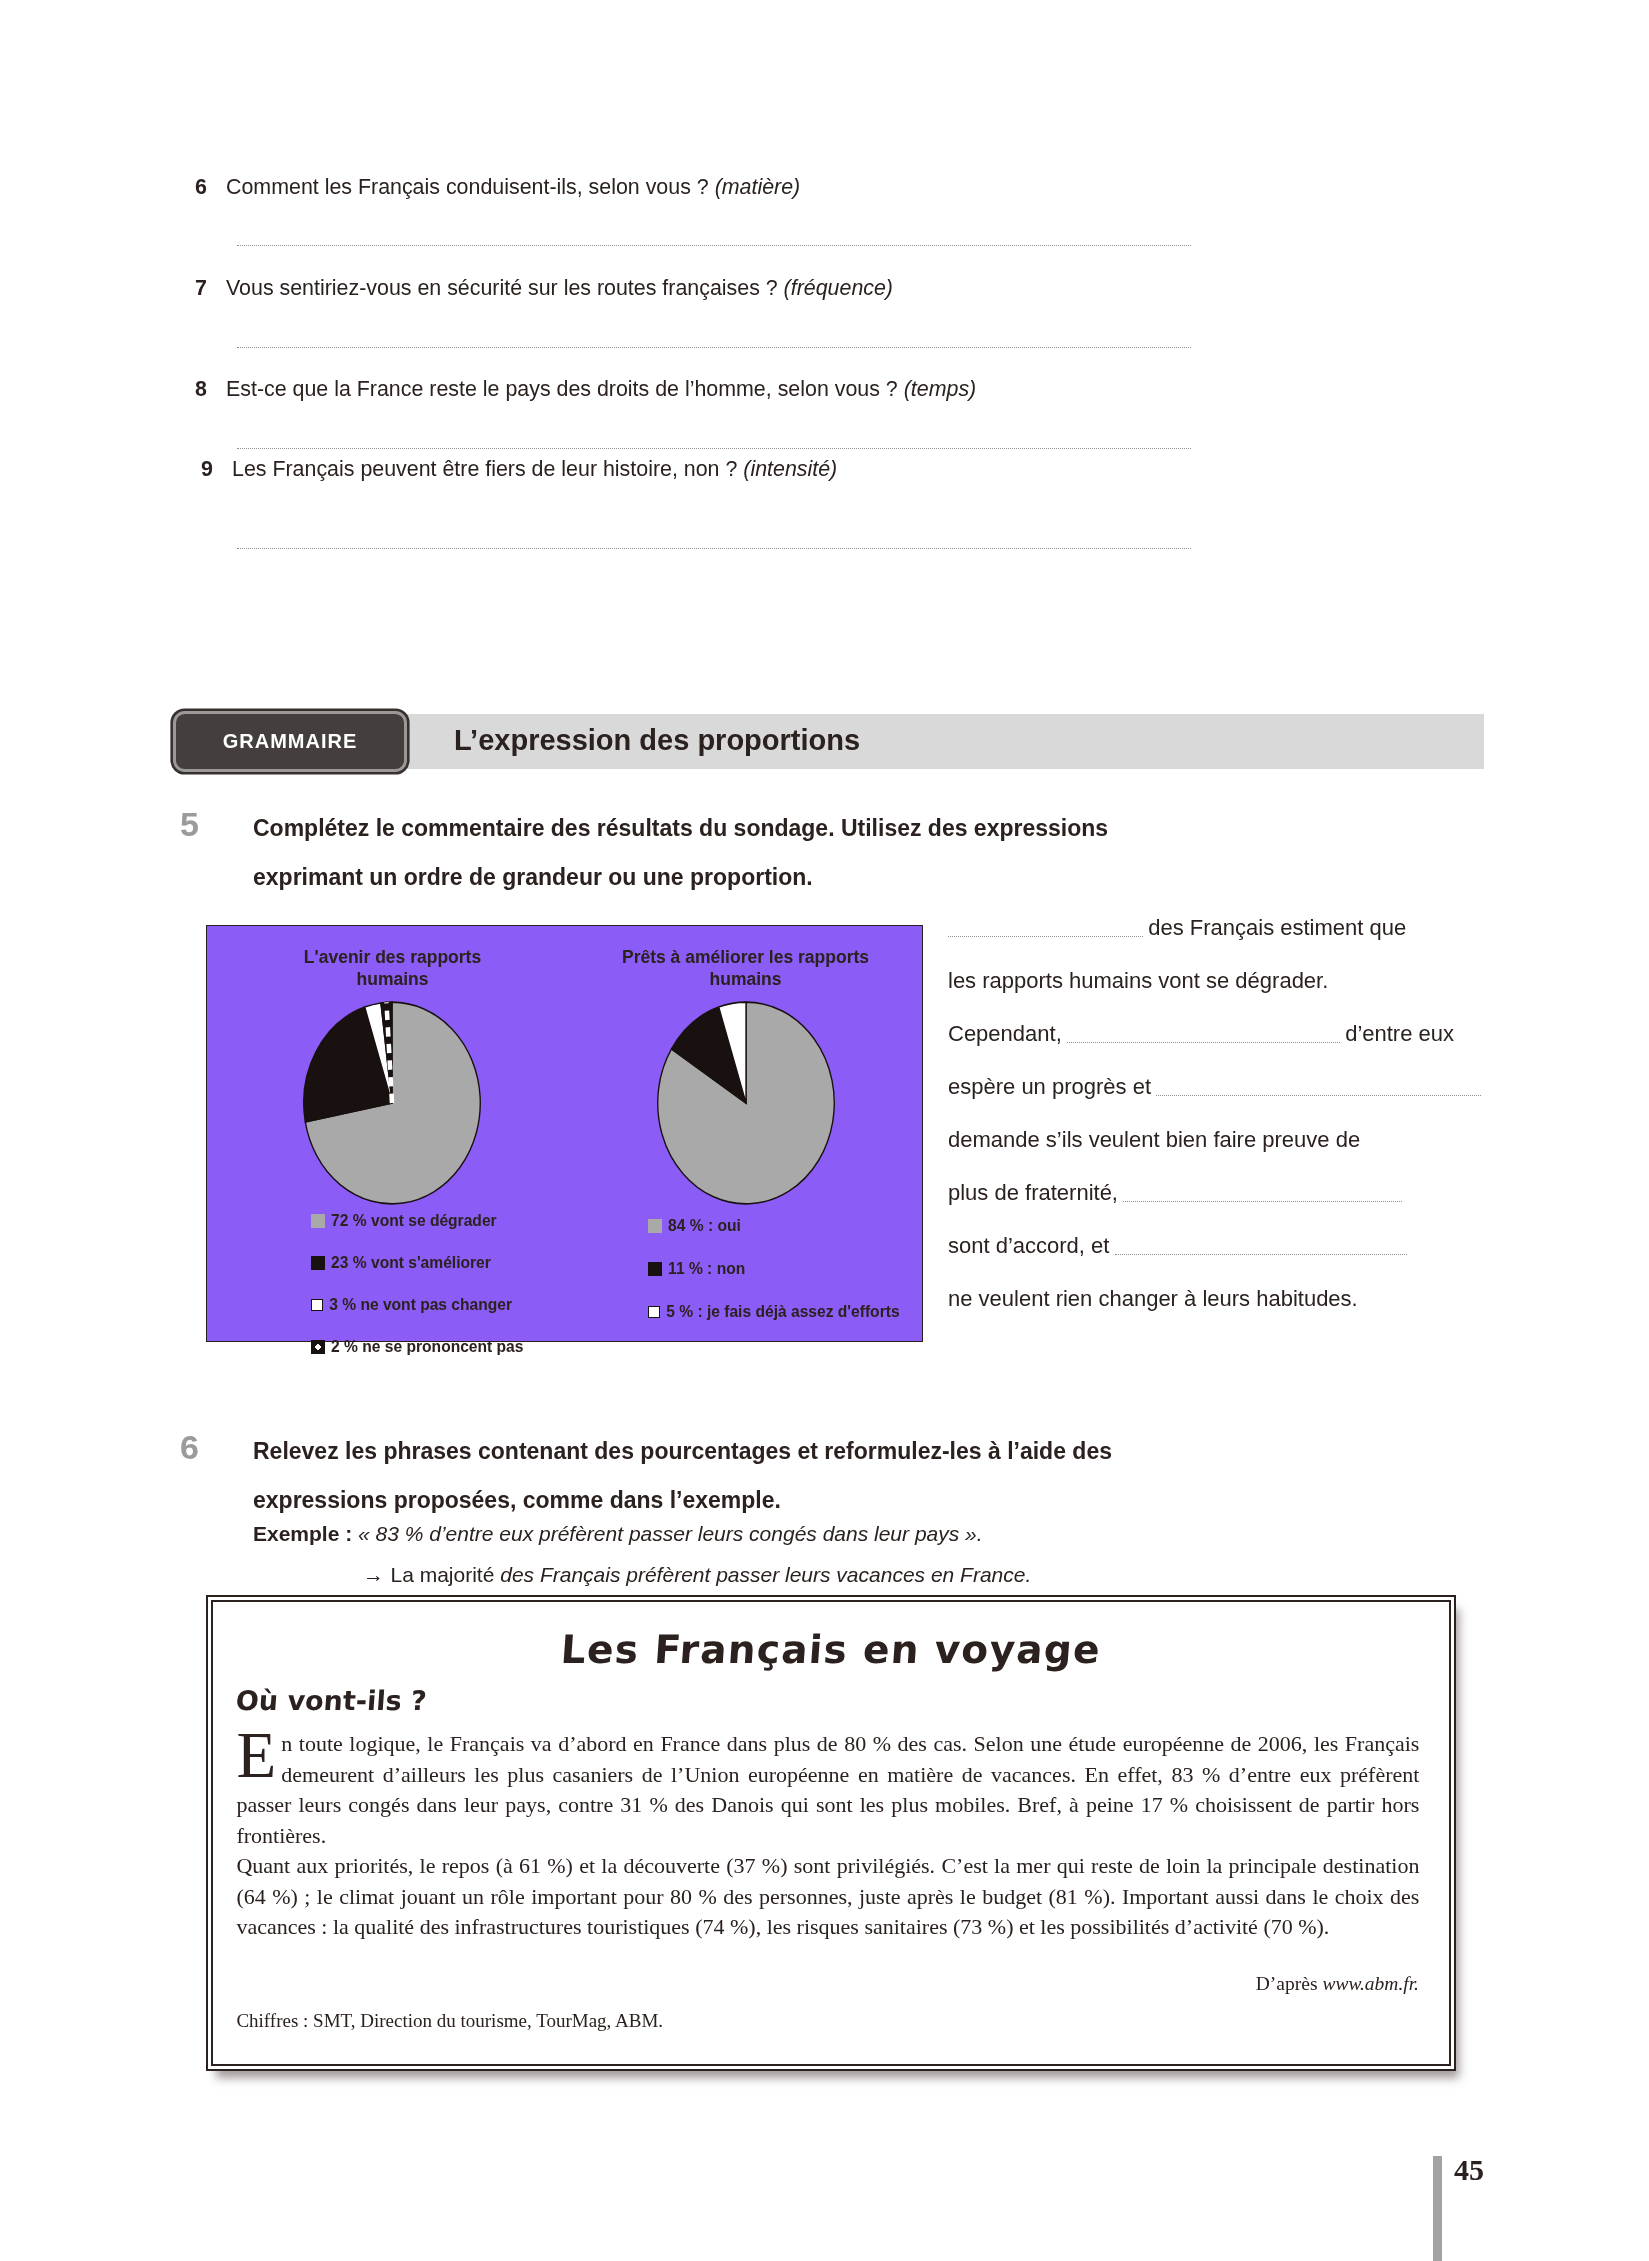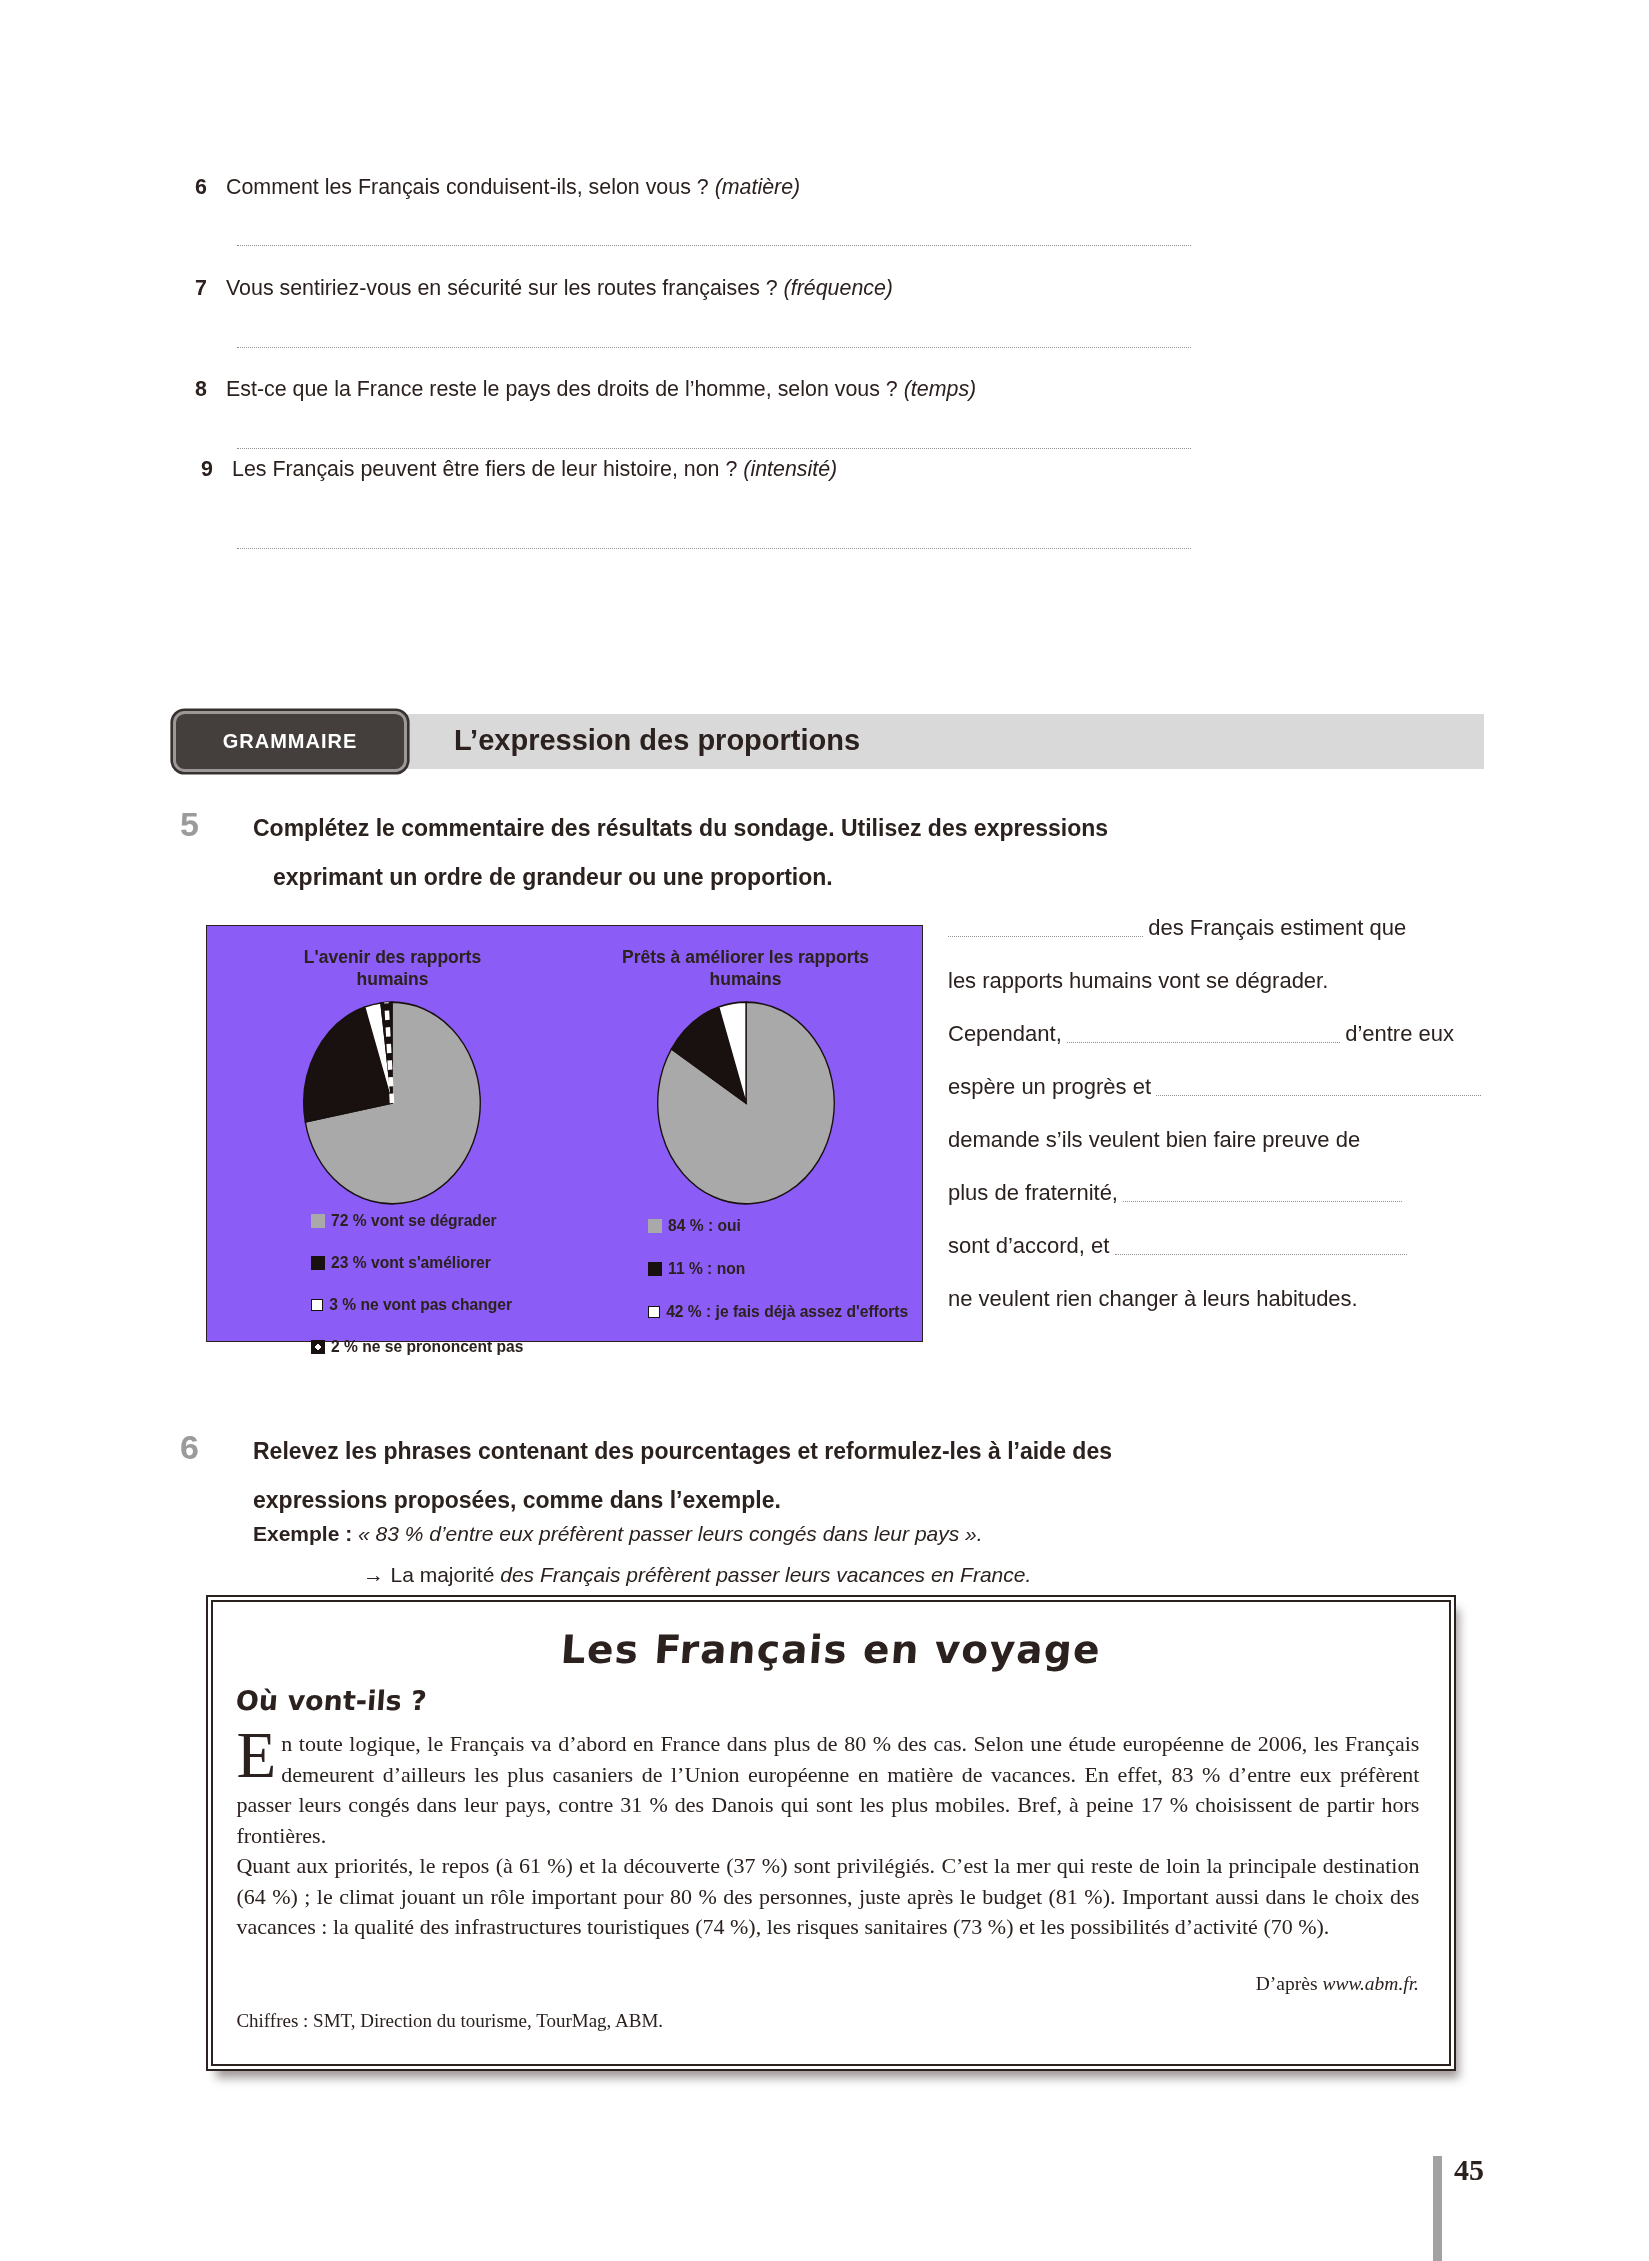--- a/index.html
+++ b/index.html
@@ -114,21 +114,21 @@
 
 <div class="gram-band"></div>
 <div class="gram-badge">
   <span>GRAMMAIRE</span>
 </div>
 <div class="gram-title">L’expression des proportions</div>
 
 <div class="ex-num" style="top:805px;">5</div>
 <div class="ex-instr" style="top:804px;width:1233px;">
   <span style="display:block;">Complétez le commentaire des résultats du sondage. Utilisez des expressions</span>
-  <span style="display:block;margin-left:20px;">exprimant un ordre de grandeur ou une proportion.</span>
+  <span style="display:block;">exprimant un ordre de grandeur ou une proportion.</span>
 </div>
 
 <div class="chart-box">
 
   <div class="pie-title" style="left:75px;top:19.5px;width:221px;">L'avenir des rapports humains</div>
   <div class="pie-title" style="left:389px;top:19.5px;width:299px;">Prêts à améliorer les rapports humains</div>
 
   <div class="pie-wrap" style="left:94px;top:73px;">
     <svg viewBox="0 0 200 200" width="182" height="208" preserveAspectRatio="none">
       <path d="M100,100 L100,3 A97,97 0 1 1 4.72,118.18 Z" fill="#a9a9a9" stroke="#191010" stroke-width="1.5"></path>
@@ -170,21 +170,21 @@
     <div class="legend-row">
         <span class="sw sw-gray"></span>
         <span>84 % : oui</span>
       </div>
     <div class="legend-row">
         <span class="sw sw-black"></span>
         <span>11 % : non</span>
       </div>
     <div class="legend-row">
         <span class="sw sw-white"></span>
-        <span>42 % : je fais déjà assez d'efforts</span>
+        <span>5 % : je fais déjà assez d'efforts</span>
       </div>
   </div>
 
 </div>
 
 <div class="fill-col">
   <div class="fill-line">
       <span class="blank b1"></span>
       <span>des Français estiment que</span>
     </div>

